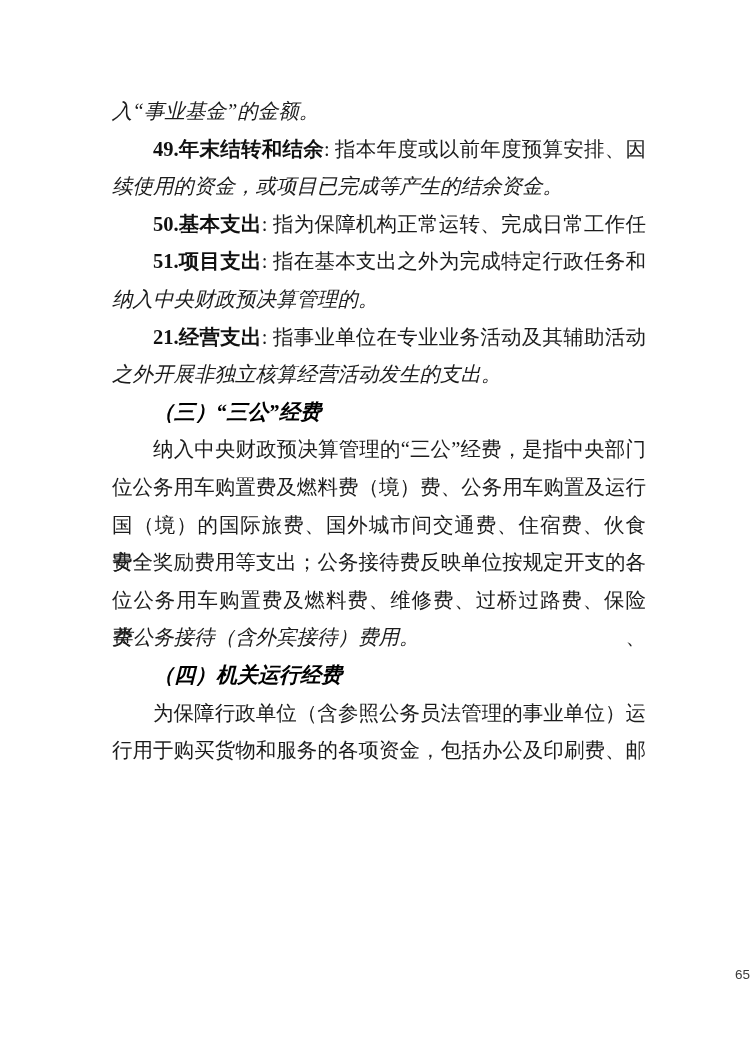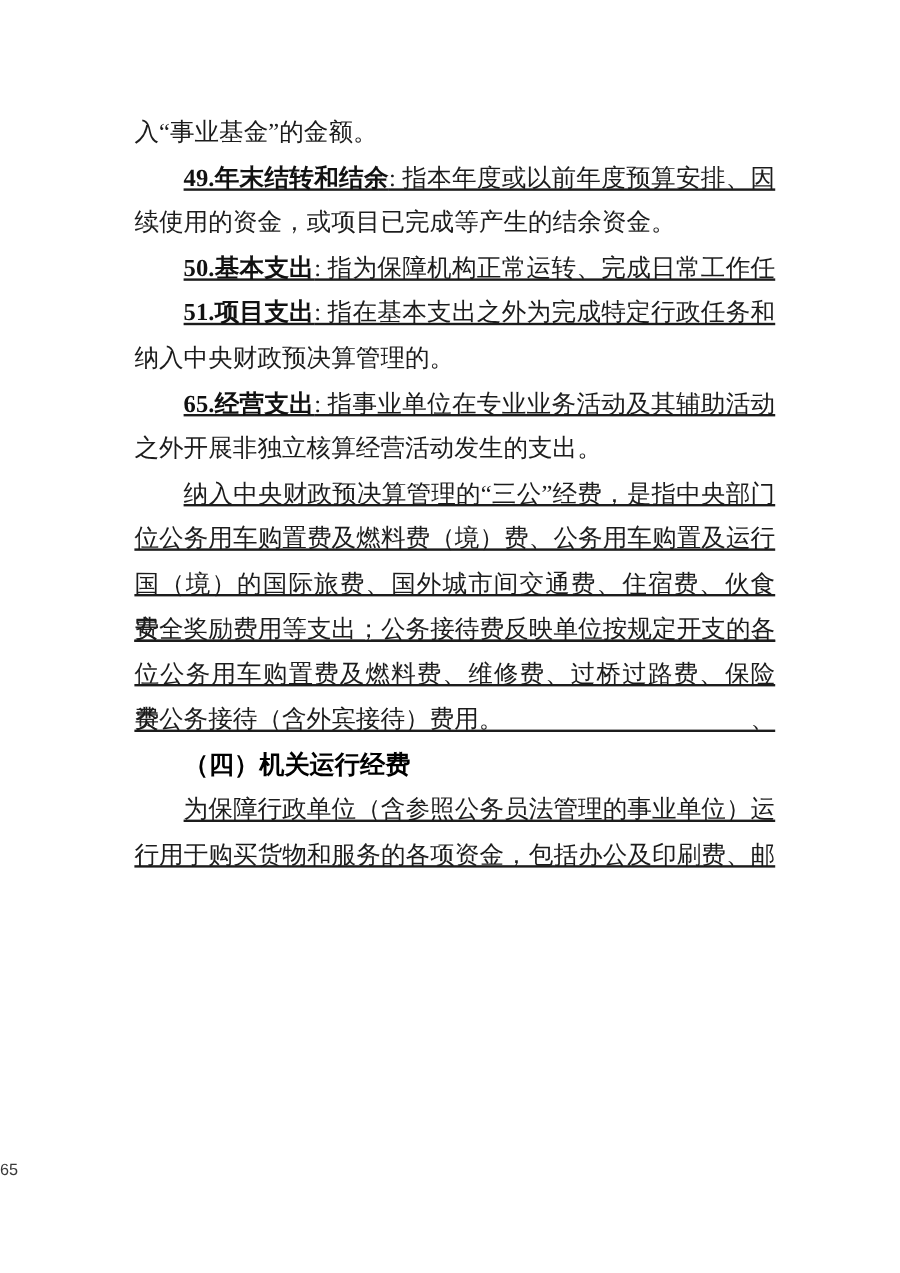--- a/index.html
+++ b/index.html
@@ -27,63 +27,64 @@
     line-height: 37.6px;
     font-size: 20.5px;
     white-space: nowrap;
     color: #1c1c1c;
   }
   
   .line.just {
     white-space: normal;
     text-align: justify;
     text-align-last: justify;
-    text-decoration: underline;
   }
   
   .line.last {
     text-align: left;
     text-align-last: left;
+    font-style: italic;
   }
   .line.indent {
     text-indent: 41px;
   }
   .line b, .line .term {
     font-weight: 700;
     color: #111111;
   }
   .line.heading {
     font-weight: 700;
     color: #000000;
     font-size: 21px;
   }
   .footer {
     position: absolute;
     left: 0;
     top: 967px;
     width: 750px;
-    text-align: left;
+    text-align: right;
     font-size: 13.5px;
     color: #3a3a3a;
     font-family: "Liberation Sans", sans-serif;
   }
 </style>
 </head>
 <body>
 
 <div class="page">
   <div class="content">
       <div class="line last">入“事业基金”的金额。</div>
       <div class="line just indent"><b>49.年末结转和结余</b>: 指本年度或以前年度预算安排、因</div>
       <div class="line last">续使用的资金，或项目已完成等产生的结余资金。</div>
       <div class="line just indent"><b>50.基本支出</b>: 指为保障机构正常运转、完成日常工作任</div>
       <div class="line just indent"><b>51.项目支出</b>: 指在基本支出之外为完成特定行政任务和</div>
       <div class="line last">纳入中央财政预决算管理的。</div>
-      <div class="line just indent"><b>65.经营支出</b>: 指事业单位在专业业务活动及其辅助活动</div>
+      <div class="line just indent"><b>21.经营支出</b>: 指事业单位在专业业务活动及其辅助活动</div>
       <div class="line last">之外开展非独立核算经营活动发生的支出。</div>
+      <div class="line heading last indent">（三）“三公”经费</div>
       <div class="line just indent">纳入中央财政预决算管理的“三公”经费，是指中央部门</div>
       <div class="line just">位公务用车购置费及燃料费（境）费、公务用车购置及运行</div>
       <div class="line just">国（境）的国际旅费、国外城市间交通费、住宿费、伙食费、</div>
       <div class="line just">安全奖励费用等支出；公务接待费反映单位按规定开支的各</div>
       <div class="line just">位公务用车购置费及燃料费、维修费、过桥过路费、保险费、</div>
       <div class="line last">类公务接待（含外宾接待）费用。</div>
       <div class="line heading last indent">（四）机关运行经费</div>
       <div class="line just indent">为保障行政单位（含参照公务员法管理的事业单位）运</div>
       <div class="line just">行用于购买货物和服务的各项资金，包括办公及印刷费、邮</div>
     </div>

